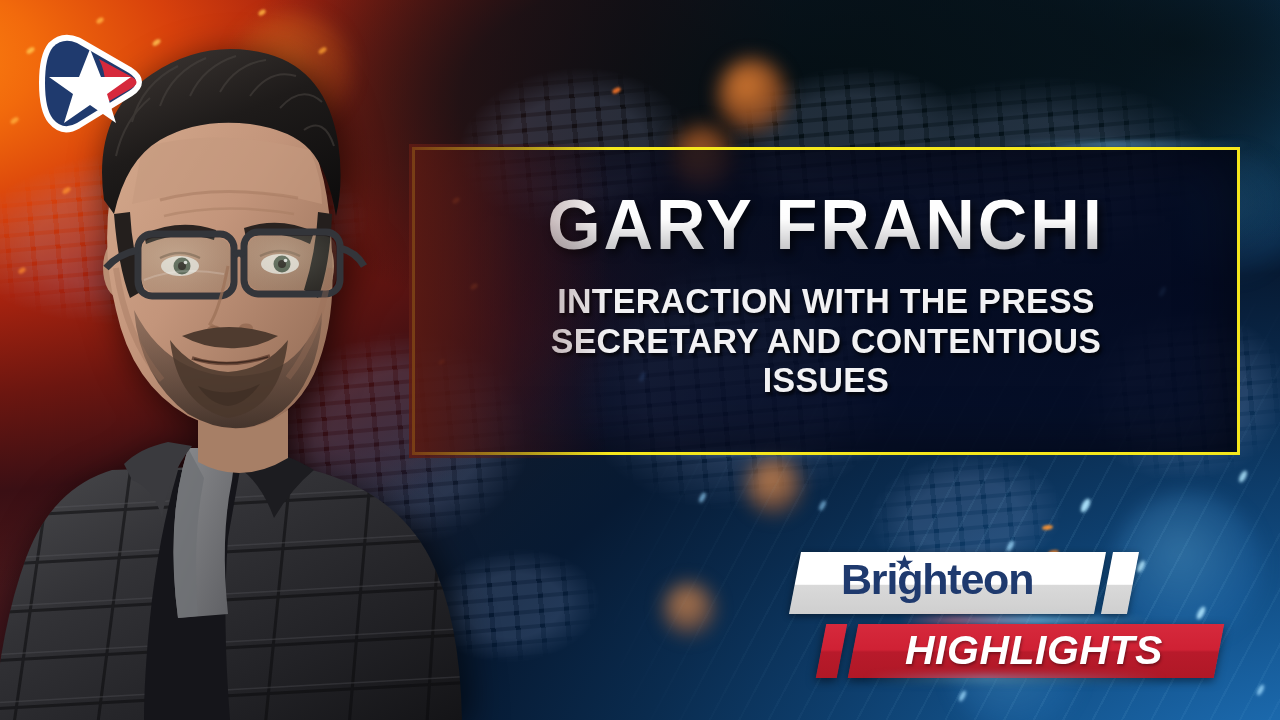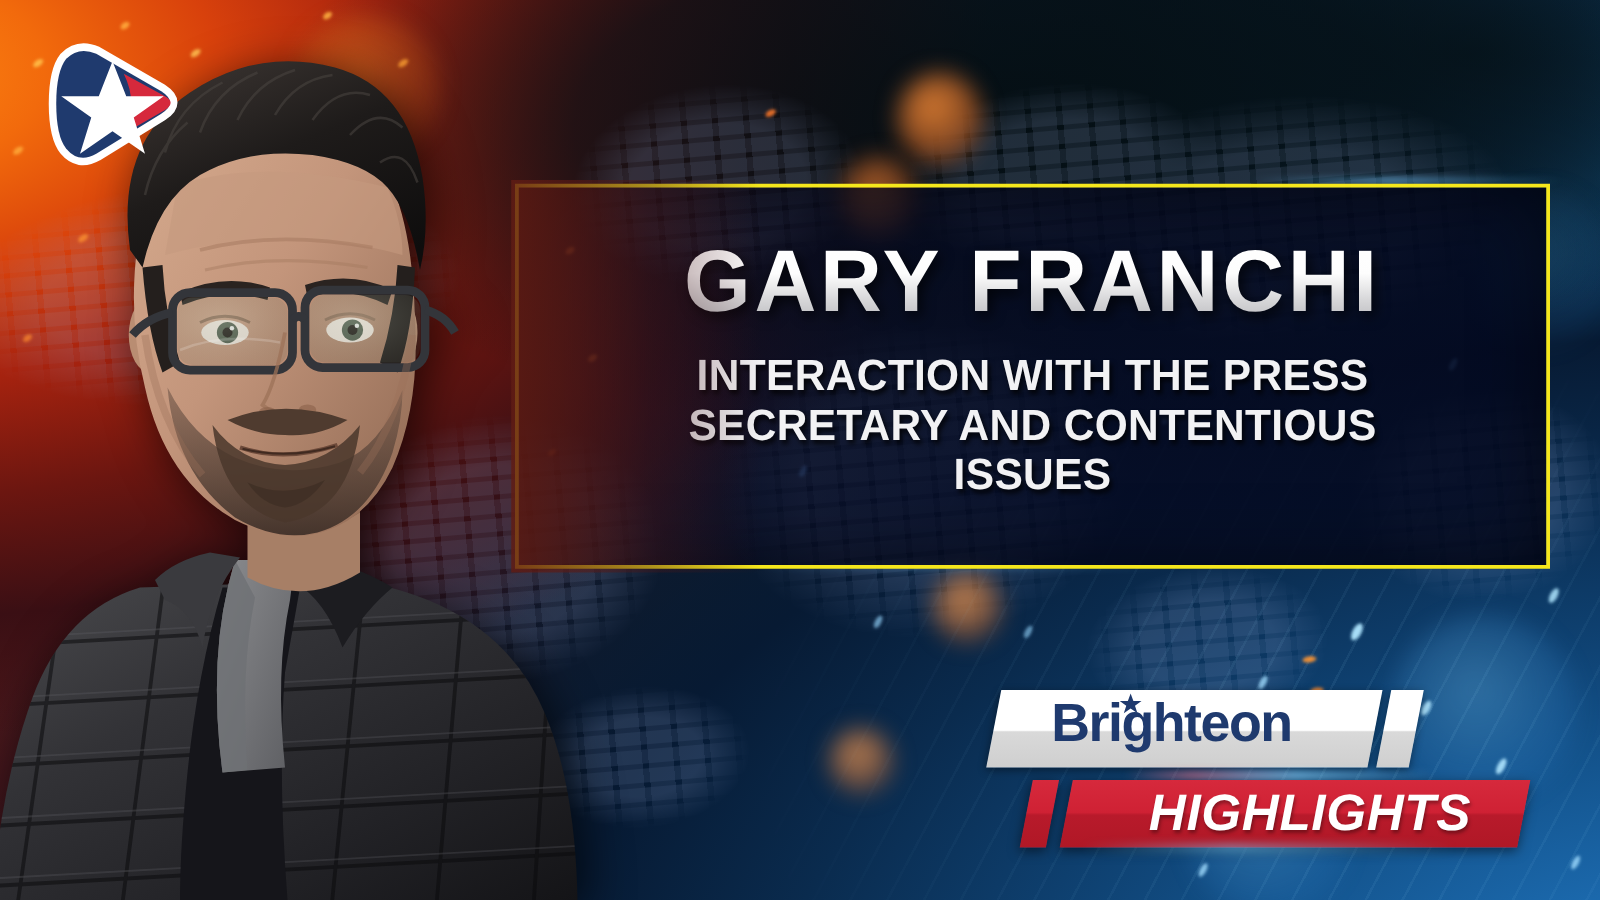--- a/index.html
+++ b/index.html
@@ -170,21 +170,21 @@
     transform:skewX(-11deg);
     box-shadow:0 3px 9px rgba(0,0,0,.5);
   }
   .badge-bot-slash{
     position:absolute; left:26px; top:72px; width:21px; height:54px;
     background:linear-gradient(180deg,#d6293c 0%,#cf2134 48%,#b81a2b 52%,#b01826 100%);
     transform:skewX(-11deg);
     box-shadow:0 3px 9px rgba(0,0,0,.5);
   }
   .highlights-text{
-    position:absolute; left:124px; top:78px;
+    position:absolute; left:110px; top:78px;
     font-family:"Liberation Sans", sans-serif;
     font-weight:bold; font-style:italic; font-size:41px; line-height:1;
     color:#ffffff; letter-spacing:.5px;
     text-shadow:1px 2px 3px rgba(0,0,0,.35);
   }
   .badge-glow{
     position:absolute; left:105px; top:66px; width:250px; height:5px;
     border-radius:4px; filter:blur(3.5px);
     background:linear-gradient(90deg, rgba(255,70,90,0) 0%, rgba(255,120,140,.85) 22%, rgba(150,220,255,.95) 55%, rgba(90,170,255,0) 100%);
   }

